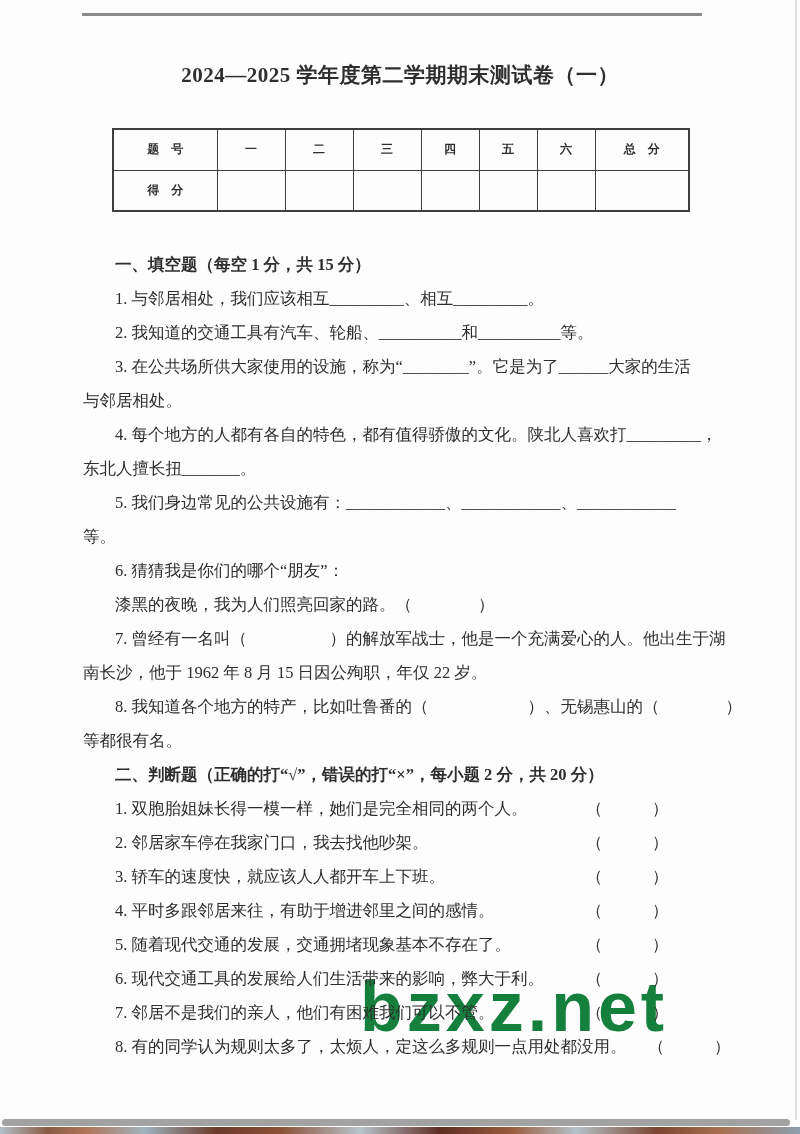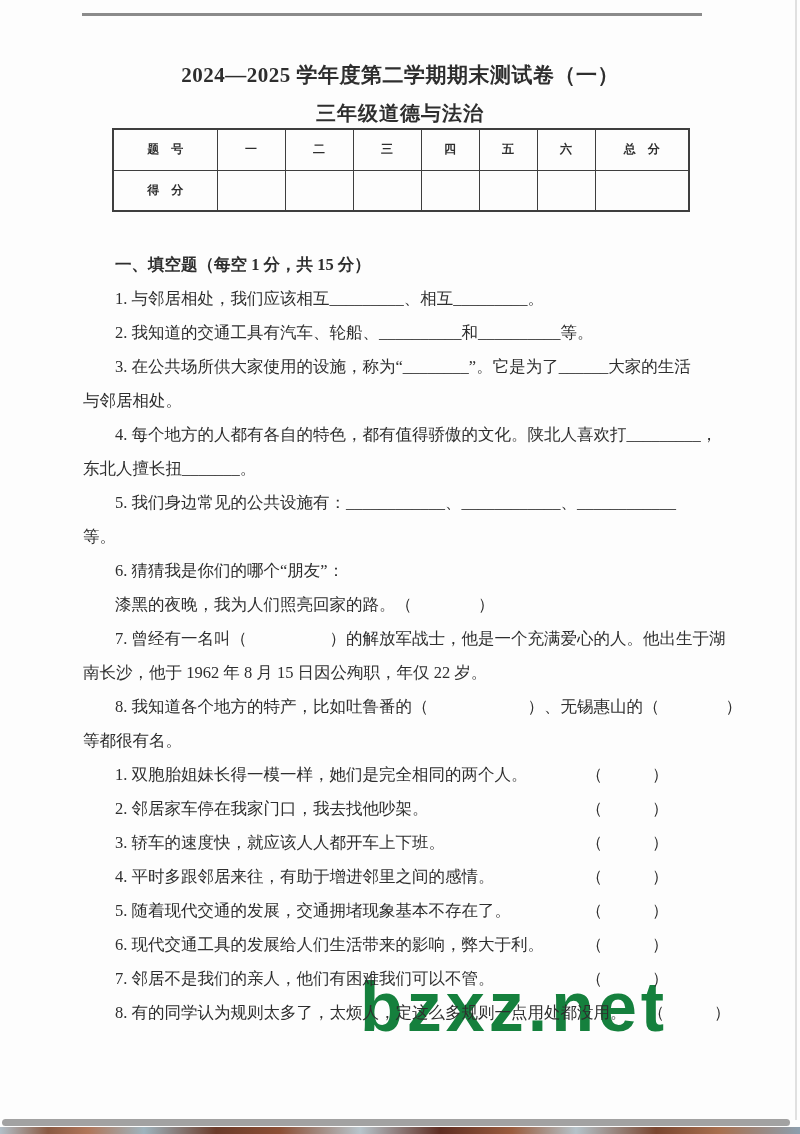--- a/index.html
+++ b/index.html
@@ -75,21 +75,20 @@
   }
 </style>
 </head>
 <body>
 
 <div class="screen">
   <div class="top-line"></div>
   <div class="watermark">bzxz.net</div>
 
   <div class="title1">2024—2025 学年度第二学期期末测试卷（一）</div>
-  <div class="title2">三年级道德与法治</div>
 
   <table class="score-table" id="score-table">
       <colgroup>
         <col style="width: 104px;">
         <col style="width: 68px;">
         <col style="width: 68px;">
         <col style="width: 68px;">
         <col style="width: 58px;">
         <col style="width: 58px;">
         <col style="width: 58px;">
@@ -128,20 +127,21 @@
       <div class="line ind">4. 每个地方的人都有各自的特色，都有值得骄傲的文化。陕北人喜欢打_________，</div>
       <div class="line">东北人擅长扭_______。</div>
       <div class="line ind">5. 我们身边常见的公共设施有：____________、____________、____________</div>
       <div class="line">等。</div>
       <div class="line ind">6. 猜猜我是你们的哪个“朋友”：</div>
       <div class="line ind">漆黑的夜晚，我为人们照亮回家的路。（　　　　）</div>
       <div class="line ind">7. 曾经有一名叫（　　　　　）的解放军战士，他是一个充满爱心的人。他出生于湖</div>
       <div class="line">南长沙，他于 1962 年 8 月 15 日因公殉职，年仅 22 岁。</div>
       <div class="line ind">8. 我知道各个地方的特产，比如吐鲁番的（　　　　　　）、无锡惠山的（　　　　）</div>
       <div class="line">等都很有名。</div>
+      <div class="line ind heading">二、判断题（正确的打“√”，错误的打“×”，每小题 2 分，共 20 分）</div>
       <div class="line ind judge"><span>1. 双胞胎姐妹长得一模一样，她们是完全相同的两个人。</span><span class="br">（　　　）</span></div>
       <div class="line ind judge"><span>2. 邻居家车停在我家门口，我去找他吵架。</span><span class="br">（　　　）</span></div>
       <div class="line ind judge"><span>3. 轿车的速度快，就应该人人都开车上下班。</span><span class="br">（　　　）</span></div>
       <div class="line ind judge"><span>4. 平时多跟邻居来往，有助于增进邻里之间的感情。</span><span class="br">（　　　）</span></div>
       <div class="line ind judge"><span>5. 随着现代交通的发展，交通拥堵现象基本不存在了。</span><span class="br">（　　　）</span></div>
       <div class="line ind judge"><span>6. 现代交通工具的发展给人们生活带来的影响，弊大于利。</span><span class="br">（　　　）</span></div>
       <div class="line ind judge"><span>7. 邻居不是我们的亲人，他们有困难我们可以不管。</span><span class="br">（　　　）</span></div>
       <div class="line ind judge far"><span>8. 有的同学认为规则太多了，太烦人，定这么多规则一点用处都没用。</span><span class="br">（　　　）</span></div>
     </div>
 

